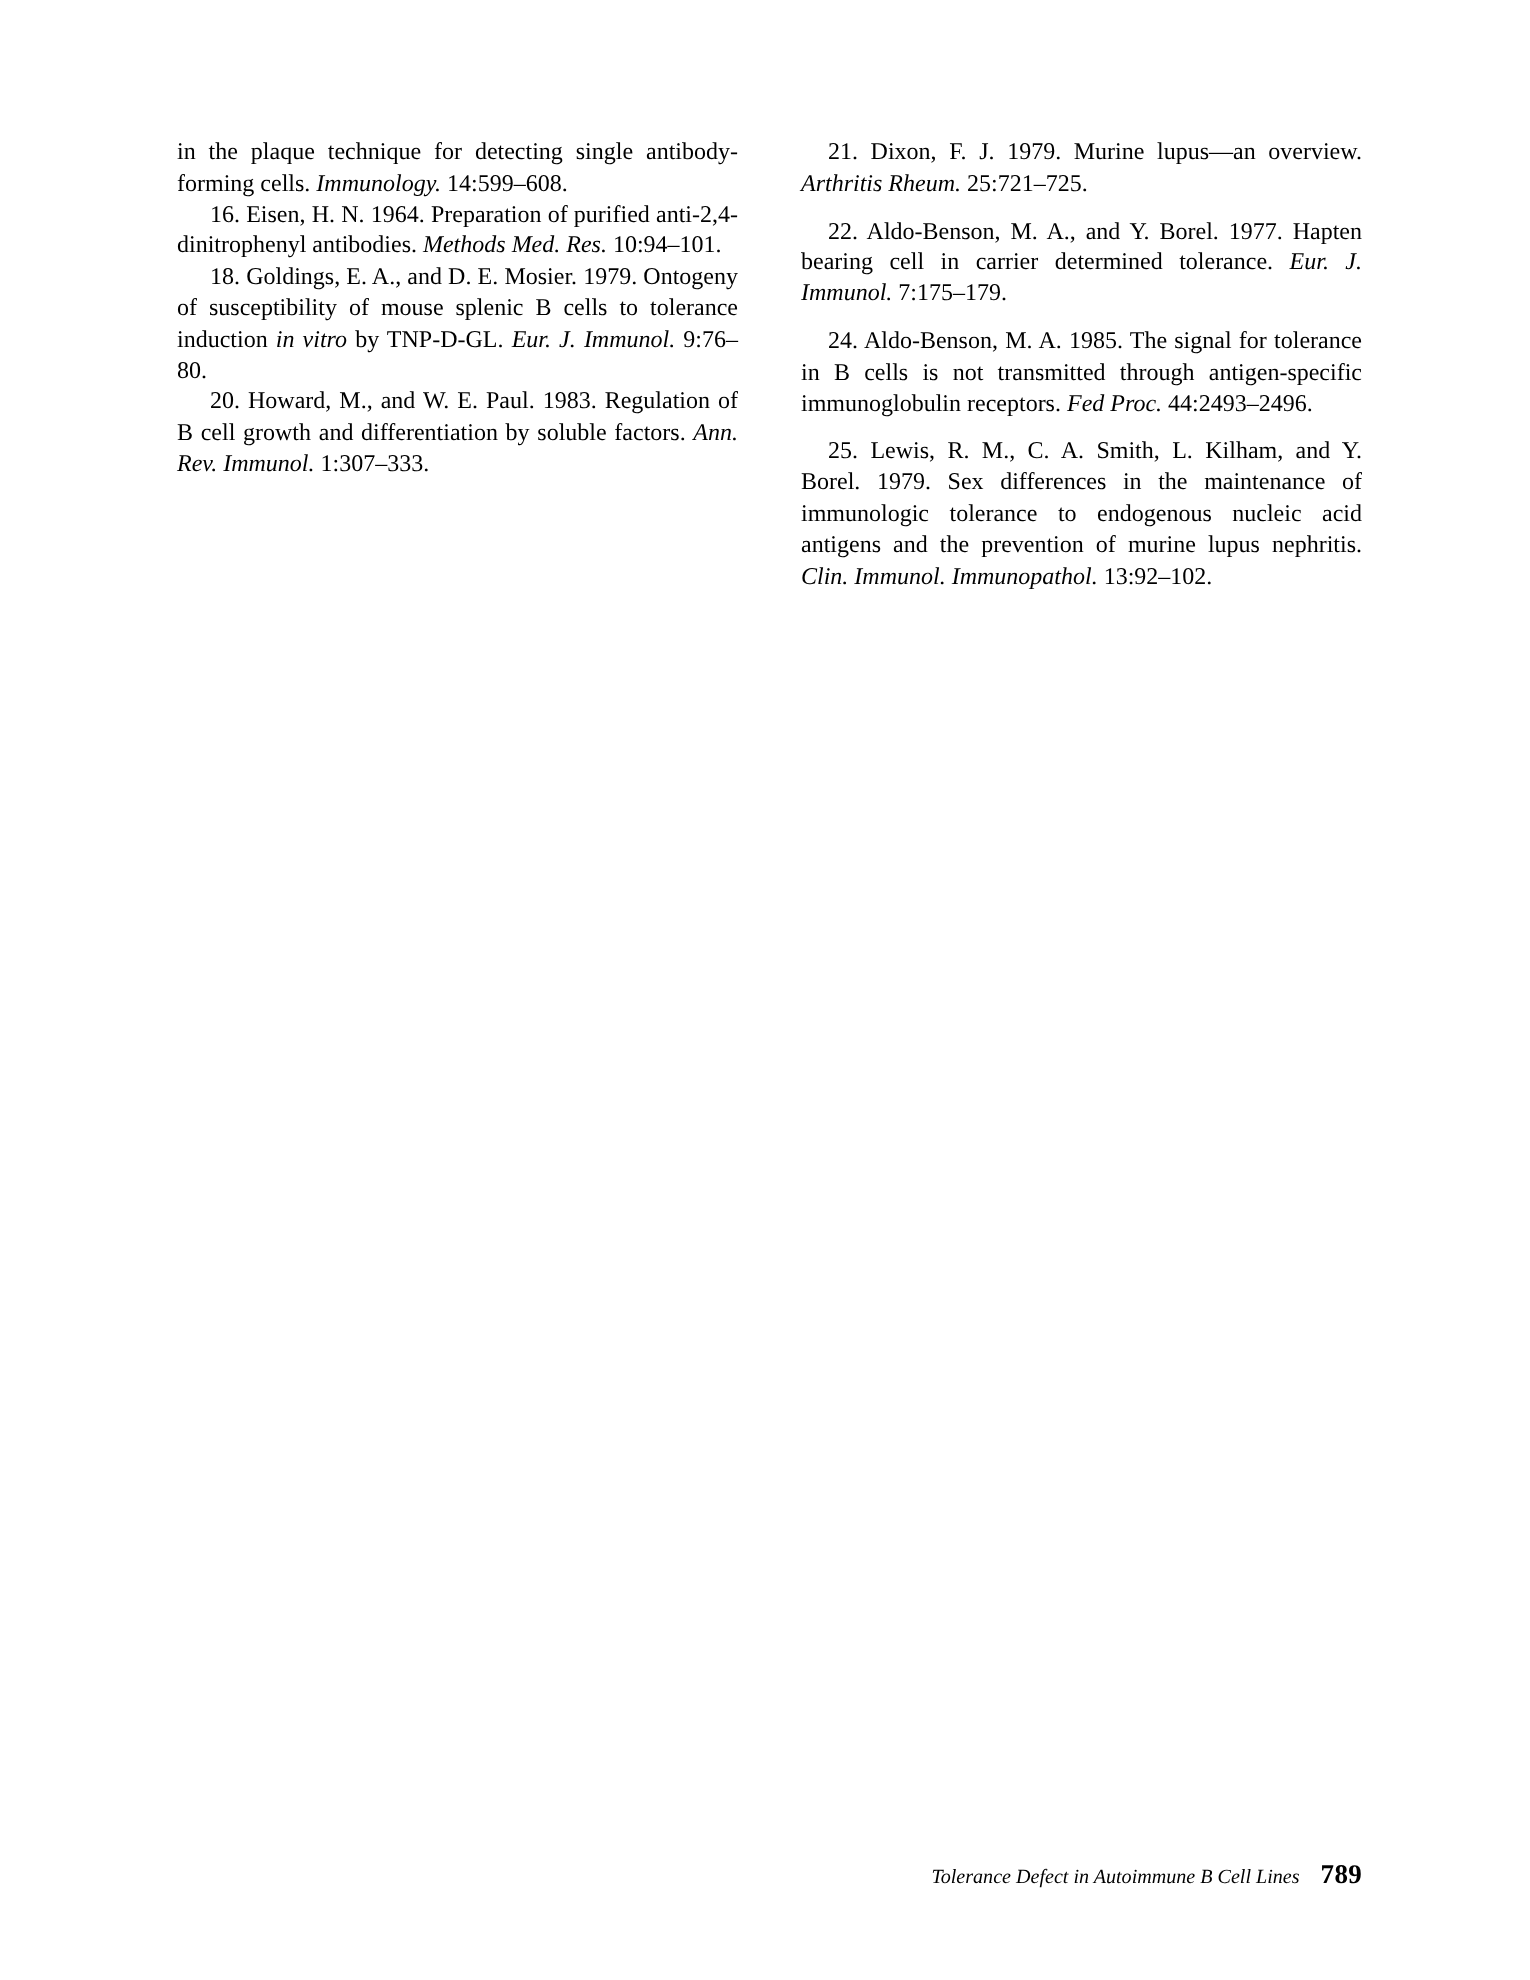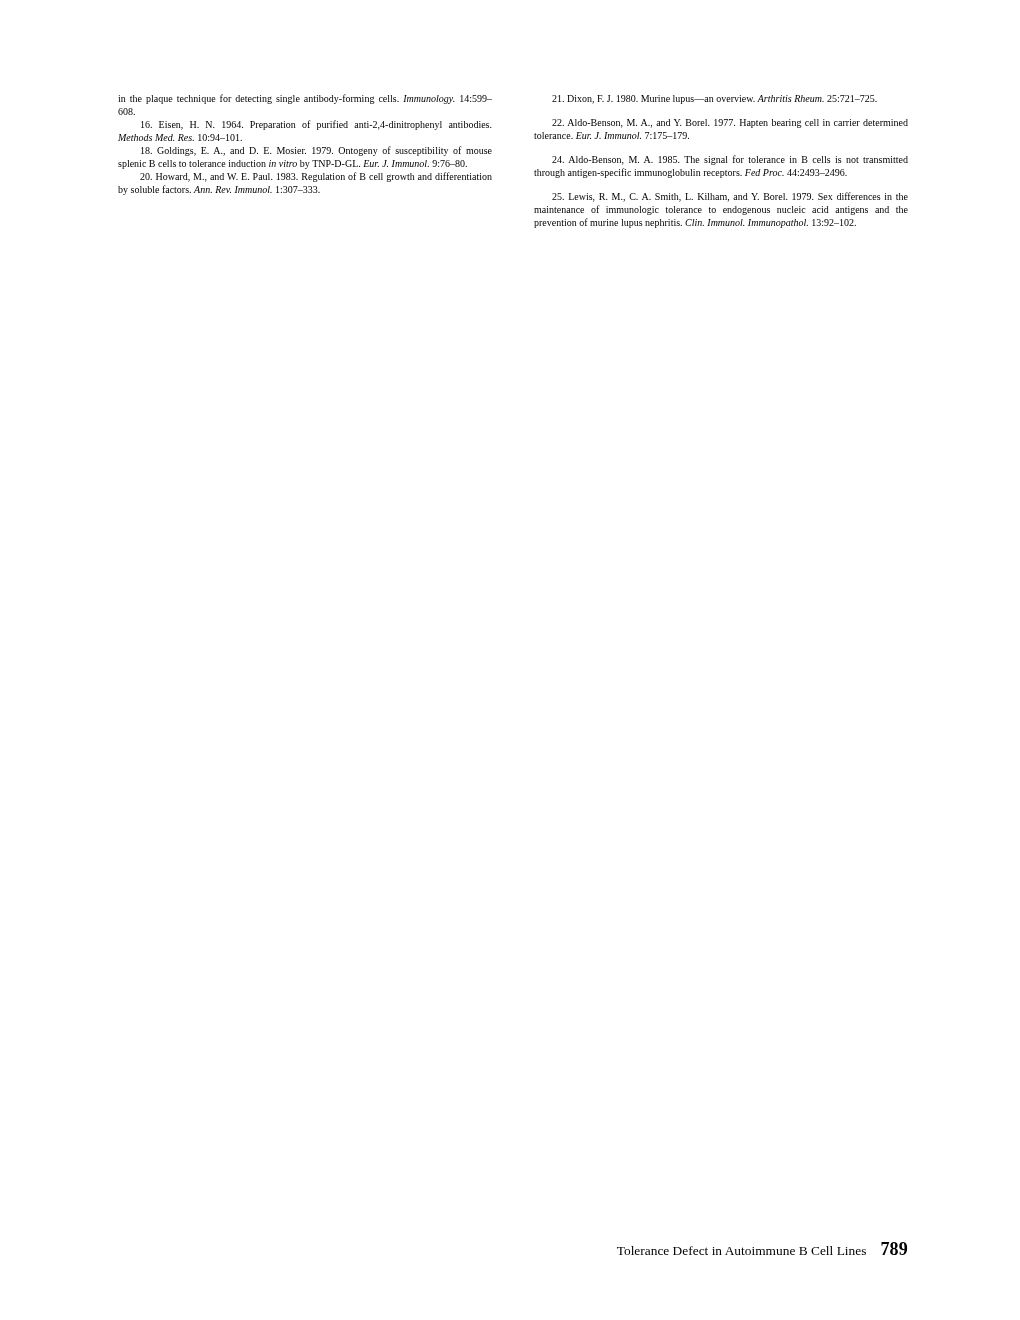--- a/index.html
+++ b/index.html
@@ -24,21 +24,21 @@
     left: 118px;
     top: 92px;
     width: 790px;
     display: flex;
     gap: 42px;
   }
   .col {
     width: 374px;
   }
   .ref {
-    font-size: 10px;
+    font-size: 16px;
     line-height: 1.30;
     text-align: justify;
     margin: 0;
     hyphens: none;
   }
   .col-left .ref {
     text-indent: 22px;
   }
   .col-left .ref.cont {
     text-indent: 0;
@@ -52,20 +52,21 @@
   }
   .footer {
     position: absolute;
     left: 118px;
     right: 112px;
     bottom: 60px;
     text-align: right;
     font-size: 13.4px;
   }
   .footer-title {
+    font-style: italic;
     display: inline;
     text-align: center;
   }
   .footer-page {
     display: inline;
     font-weight: bold;
     font-size: 18px;
     margin-left: 14px;
     letter-spacing: 0.2px;
   }
@@ -78,21 +79,21 @@
   <div class="columns">
 
     <div class="col col-left">
       <p class="ref cont"><span>in the plaque technique for detecting single antibody-forming cells. </span><span class="ital">Immunology.</span><span> 14:599–608.</span></p>
       <p class="ref"><span>16. Eisen, H. N. 1964. Preparation of purified anti-2,4-dinitrophenyl antibodies. </span><span class="ital">Methods Med. Res.</span><span> 10:94–101.</span></p>
       <p class="ref"><span>18. Goldings, E. A., and D. E. Mosier. 1979. Ontogeny of susceptibility of mouse splenic B cells to tolerance induction </span><span class="ital">in vitro</span><span> by TNP-D-GL. </span><span class="ital">Eur. J. Immunol.</span><span> 9:76–80.</span></p>
       <p class="ref"><span>20. Howard, M., and W. E. Paul. 1983. Regulation of B cell growth and differentiation by soluble factors. </span><span class="ital">Ann. Rev. Immunol.</span><span> 1:307–333.</span></p>
     </div>
 
     <div class="col col-right">
-      <p class="ref"><span>21. Dixon, F. J. 1980. Murine lupus—an overview. </span><span class="ital">Arthritis Rheum.</span><span> 25:721–725.</span></p>
+      <p class="ref"><span>21. Dixon, F. J. 1979. Murine lupus—an overview. </span><span class="ital">Arthritis Rheum.</span><span> 25:721–725.</span></p>
       <p class="ref"><span>22. Aldo-Benson, M. A., and Y. Borel. 1977. Hapten bearing cell in carrier determined tolerance. </span><span class="ital">Eur. J. Immunol.</span><span> 7:175–179.</span></p>
       <p class="ref"><span>24. Aldo-Benson, M. A. 1985. The signal for tolerance in B cells is not transmitted through antigen-specific immunoglobulin receptors. </span><span class="ital">Fed Proc.</span><span> 44:2493–2496.</span></p>
       <p class="ref"><span>25. Lewis, R. M., C. A. Smith, L. Kilham, and Y. Borel. 1979. Sex differences in the maintenance of immunologic tolerance to endogenous nucleic acid antigens and the prevention of murine lupus nephritis. </span><span class="ital">Clin. Immunol. Immunopathol.</span><span> 13:92–102.</span></p>
     </div>
 
   </div>
 
   <div class="footer">
     <span class="footer-title">Tolerance Defect in Autoimmune B Cell Lines</span><span class="footer-page">789</span>
   </div>

